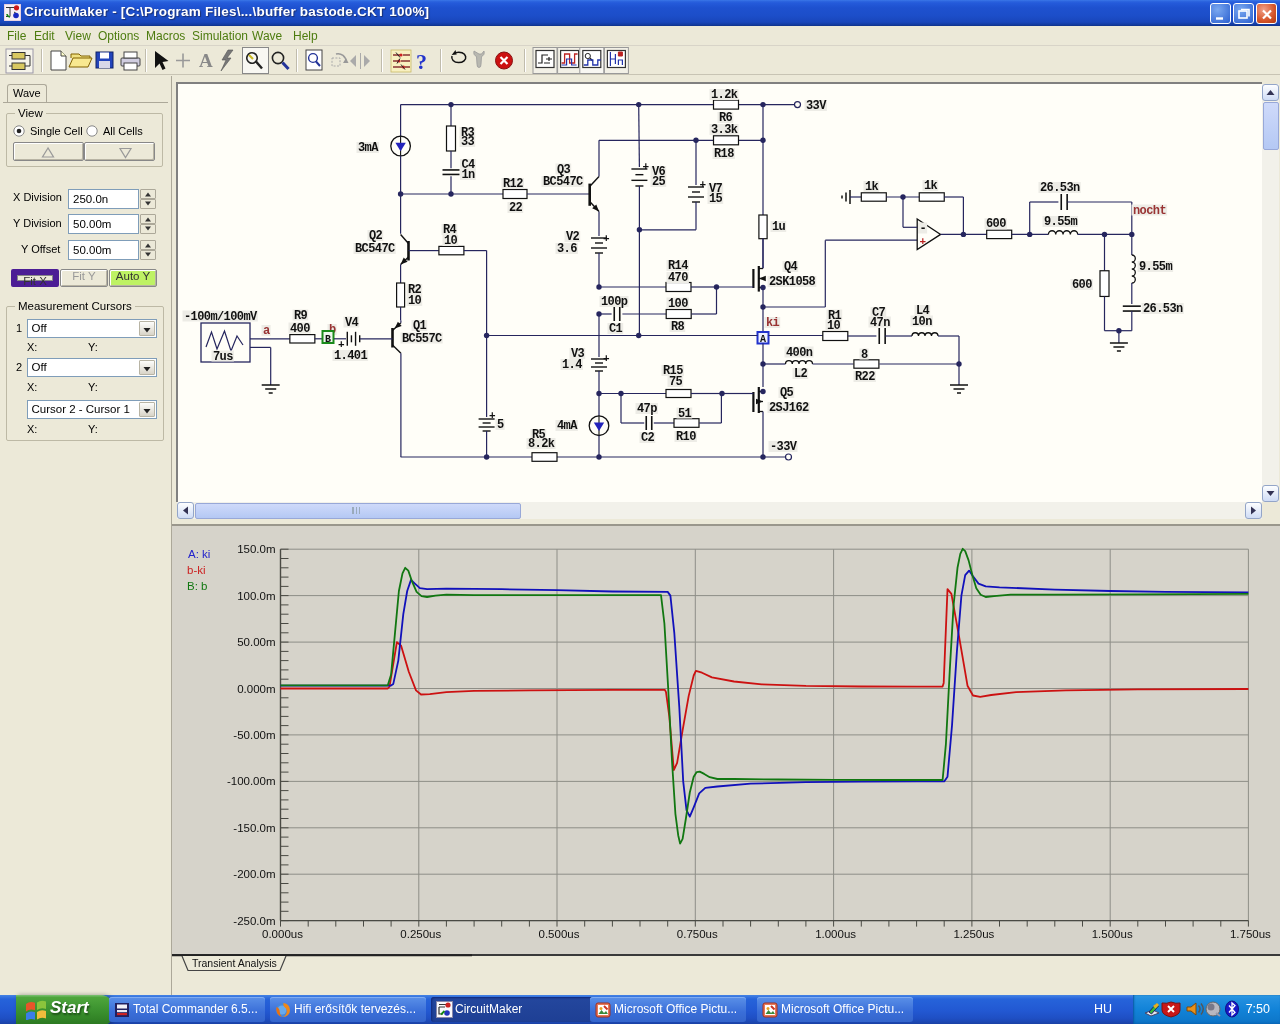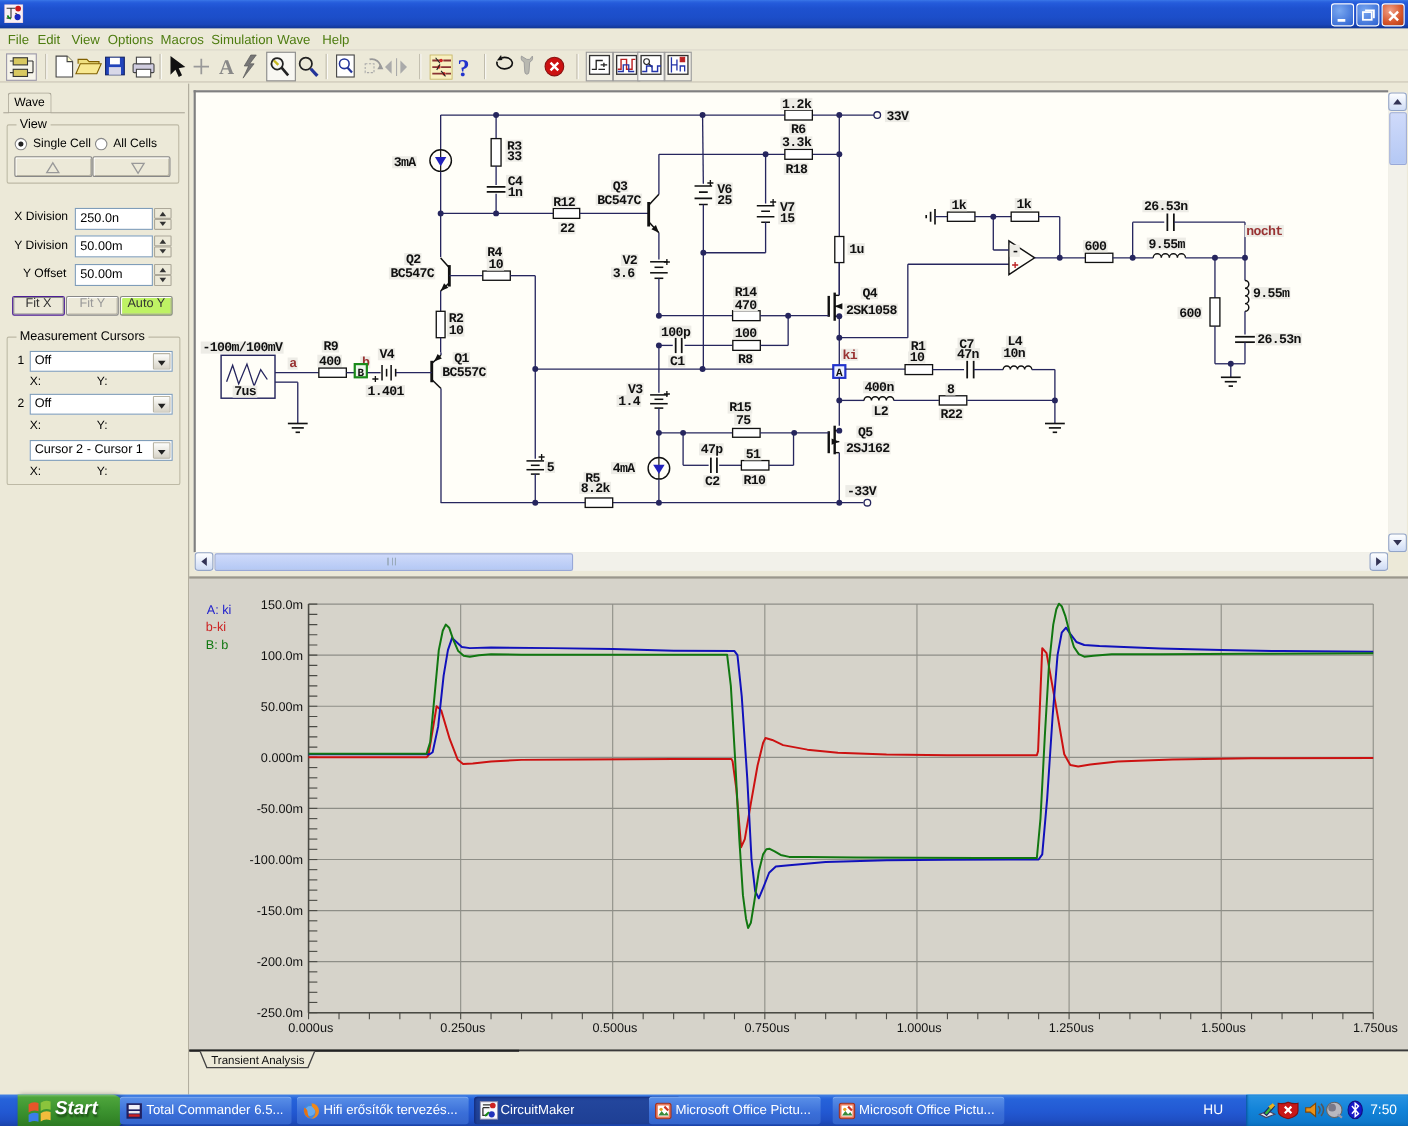--- a/index.html
+++ b/index.html
@@ -56,20 +56,21 @@
 <body>
 <div id="root">
 <div id="title" class="abs">
   <svg class="abs" style="left:4px;top:4px" width="17" height="17" viewBox="0 0 17 17">
         <rect x="0" y="0" width="17" height="17" fill="#f8f0f4" stroke="#d8b8d0"></rect>
         <path d="M 2 3.5 h8 M 6 3.5 v9 M 2 12.5 h4 M 10 8 l3 2" stroke="#333" fill="none"></path>
         <circle cx="12.5" cy="3.8" r="2.6" fill="#cc1818"></circle>
         <circle cx="12" cy="11.5" r="2.8" fill="#1828c0"></circle>
         <path d="M 3 10 a3.5 3.5 0 0 0 3 3" stroke="#188818" stroke-width="1.6" fill="none"></path>
       </svg>
+  <span class="txt">CircuitMaker - [C:\Program Files\...\buffer bastode.CKT 100%]</span>
   <div class="tbtn" id="bmin">
         <svg width="21" height="21" viewBox="0 0 21 21">
           <path d="M 5 14.5 h7" stroke="#fff" stroke-width="2.4"></path>
         </svg>
       </div>
   <div class="tbtn" id="bmax">
         <svg width="21" height="21" viewBox="0 0 21 21">
           <rect x="5" y="7" width="8" height="7" fill="none" stroke="#fff" stroke-width="1.6"></rect>
           <path d="M 7 5.5 h8 v7" fill="none" stroke="#fff" stroke-width="1.6"></path>
         </svg>
@@ -205,21 +206,21 @@
     <div class="lbl" style="left:21px;top:242.5px">Y Offset</div>
     <div class="tb3d" style="left:68px;top:240px;width:71px;height:20px;line-height:18px">50.00m</div>
     <div class="spin" style="left:140px;top:240px">
       <div class="u"></div>
       <div class="d"></div>
       <svg class="abs" style="left:0;top:0" width="16" height="20">
         <path d="M 8 3.5 l3 4 h-6 z" fill="#333"></path>
         <path d="M 8 16.5 l3 -4 h-6 z" fill="#333"></path>
       </svg>
     </div>
-    <div class="btn" style="left:11px;top:269px;width:48px;height:18px;border:1px solid #4c1d95;box-shadow:inset 0 0 0 1px #888">Fit X</div>
+    <div class="btn" style="left:11px;top:269px;width:48px;height:18px;border:6px solid #4c1d95;box-shadow:inset 0 0 0 1px #888">Fit X</div>
     <div class="btn" style="left:60px;top:269px;width:48px;height:18px;color:#999">Fit Y</div>
     <div class="btn" style="left:109px;top:269px;width:48px;height:18px;background:#bef264">Auto Y</div>
     <div class="gbox" style="left:6px;top:306px;width:158px;height:135px">
       <span class="cap">Measurement Cursors</span>
     </div>
     <div class="lbl" style="left:16px;top:322px">1</div>
     <div class="combo" style="left:26.5px;top:318.9px;width:130px;height:19px;line-height:17px;padding-left:4px">Off<div class="cb"><svg width="14" height="15" viewBox="0 0 14 15">
           <path d="M 3.5 6 h7 l-3.5 4.5 z" fill="#222"></path>
         </svg></div></div>
     <div class="lbl" style="left:27px;top:341px">X:</div>

